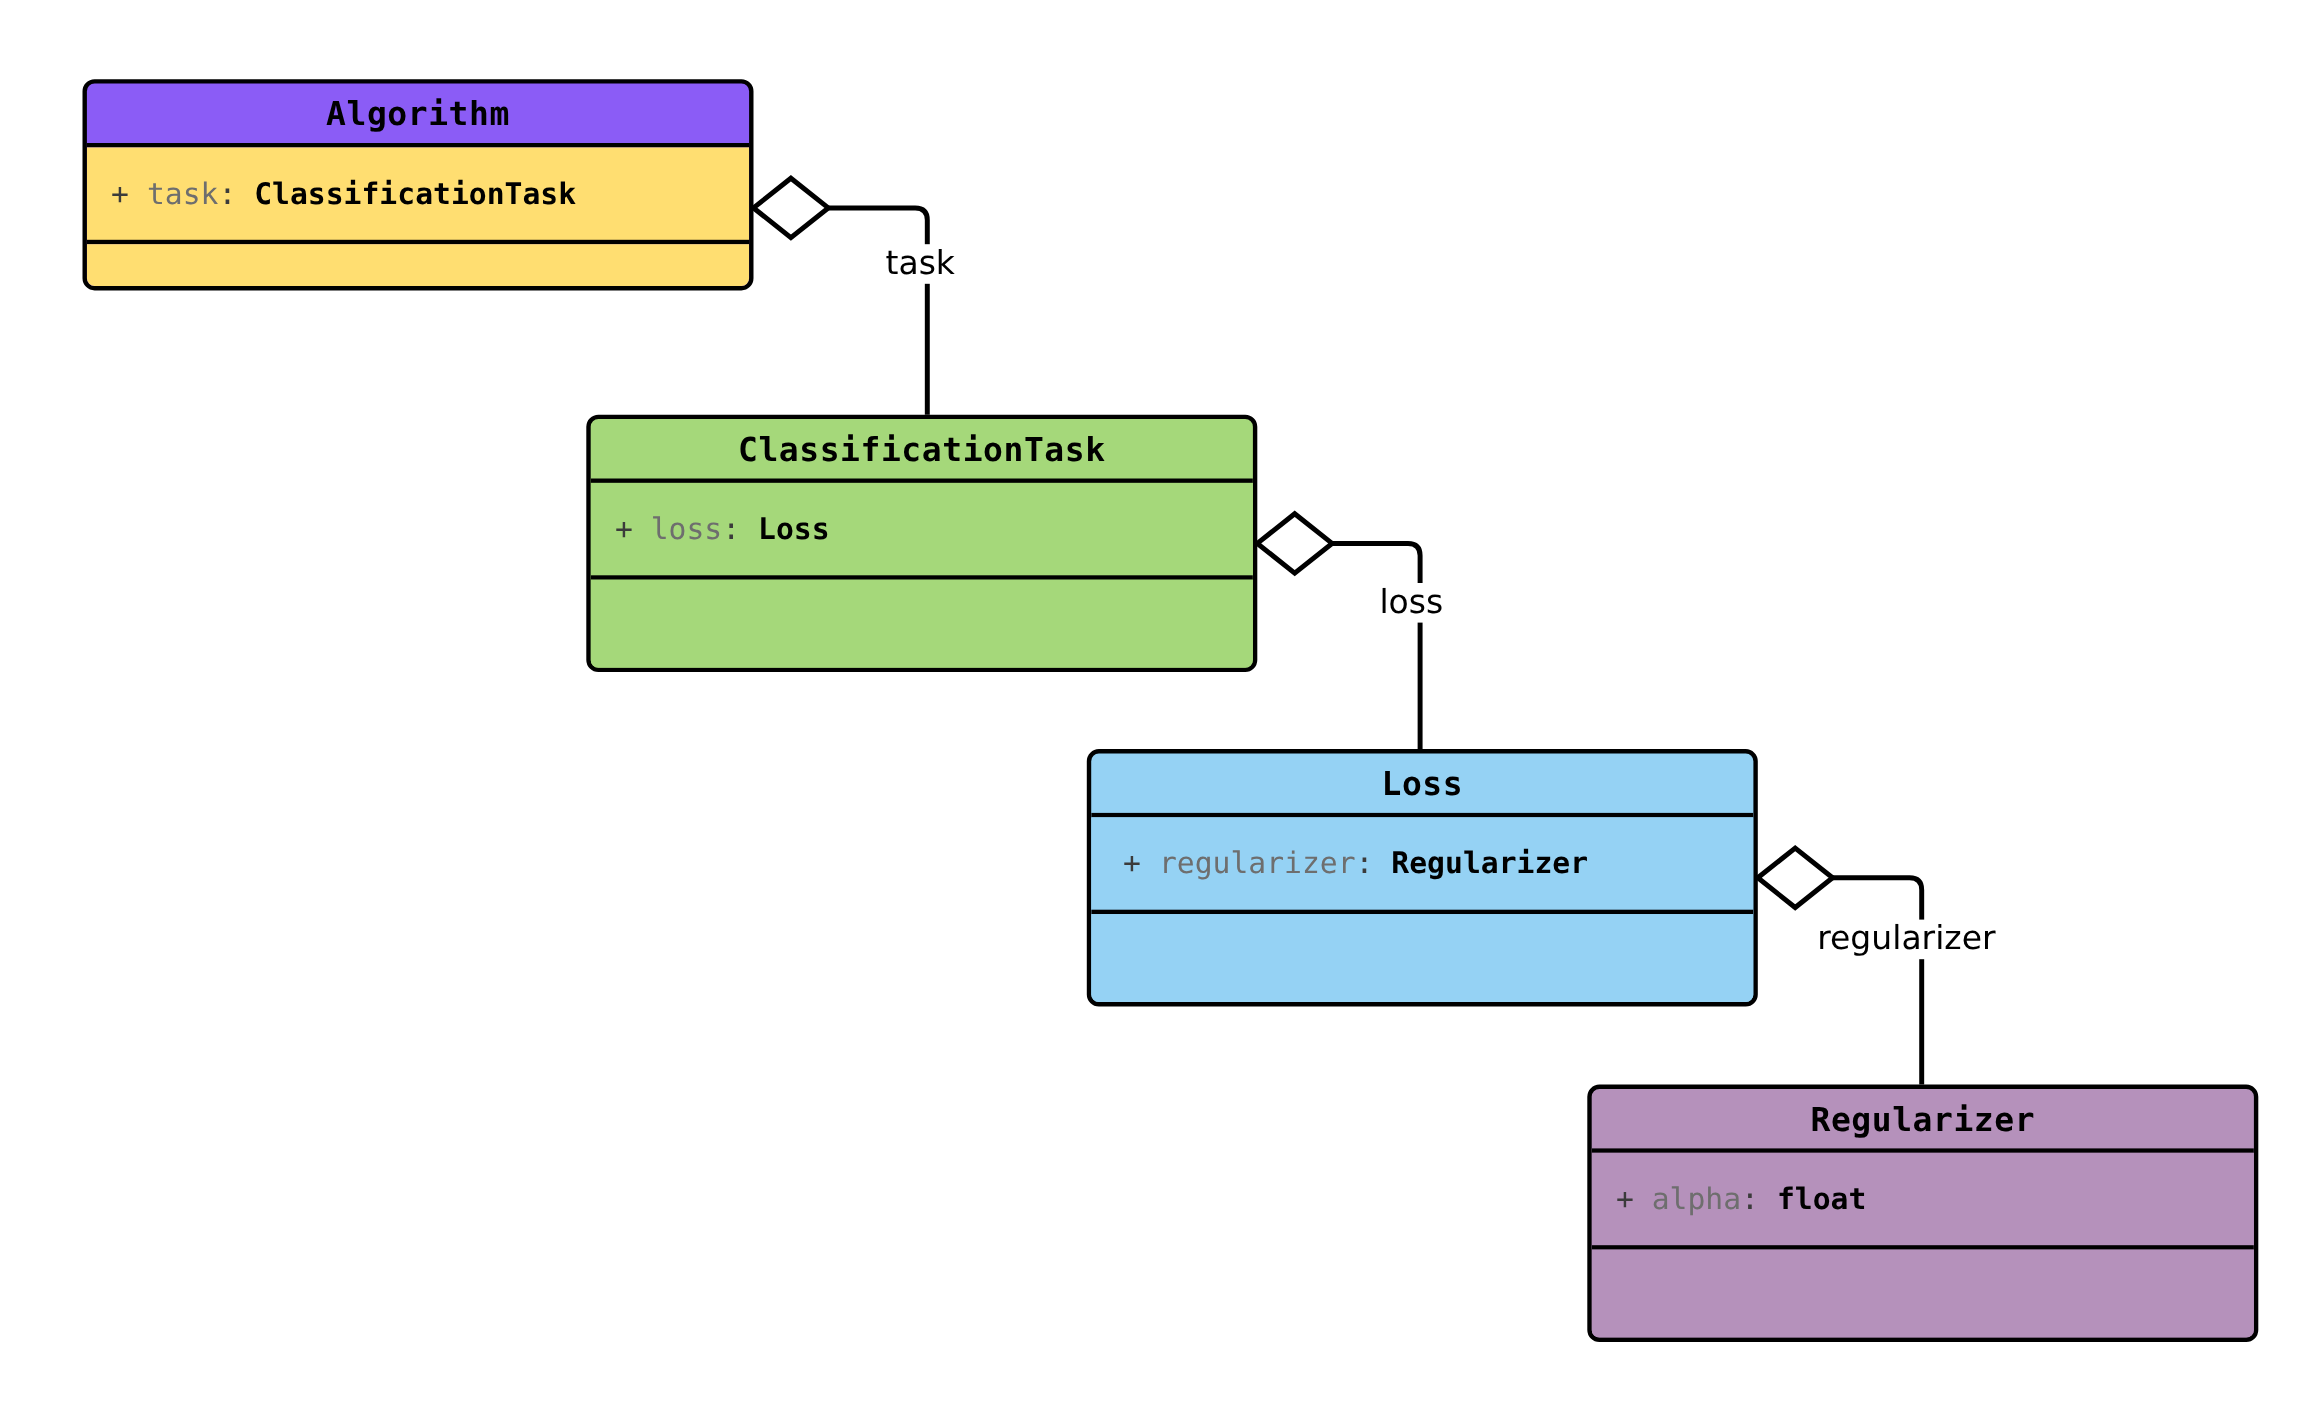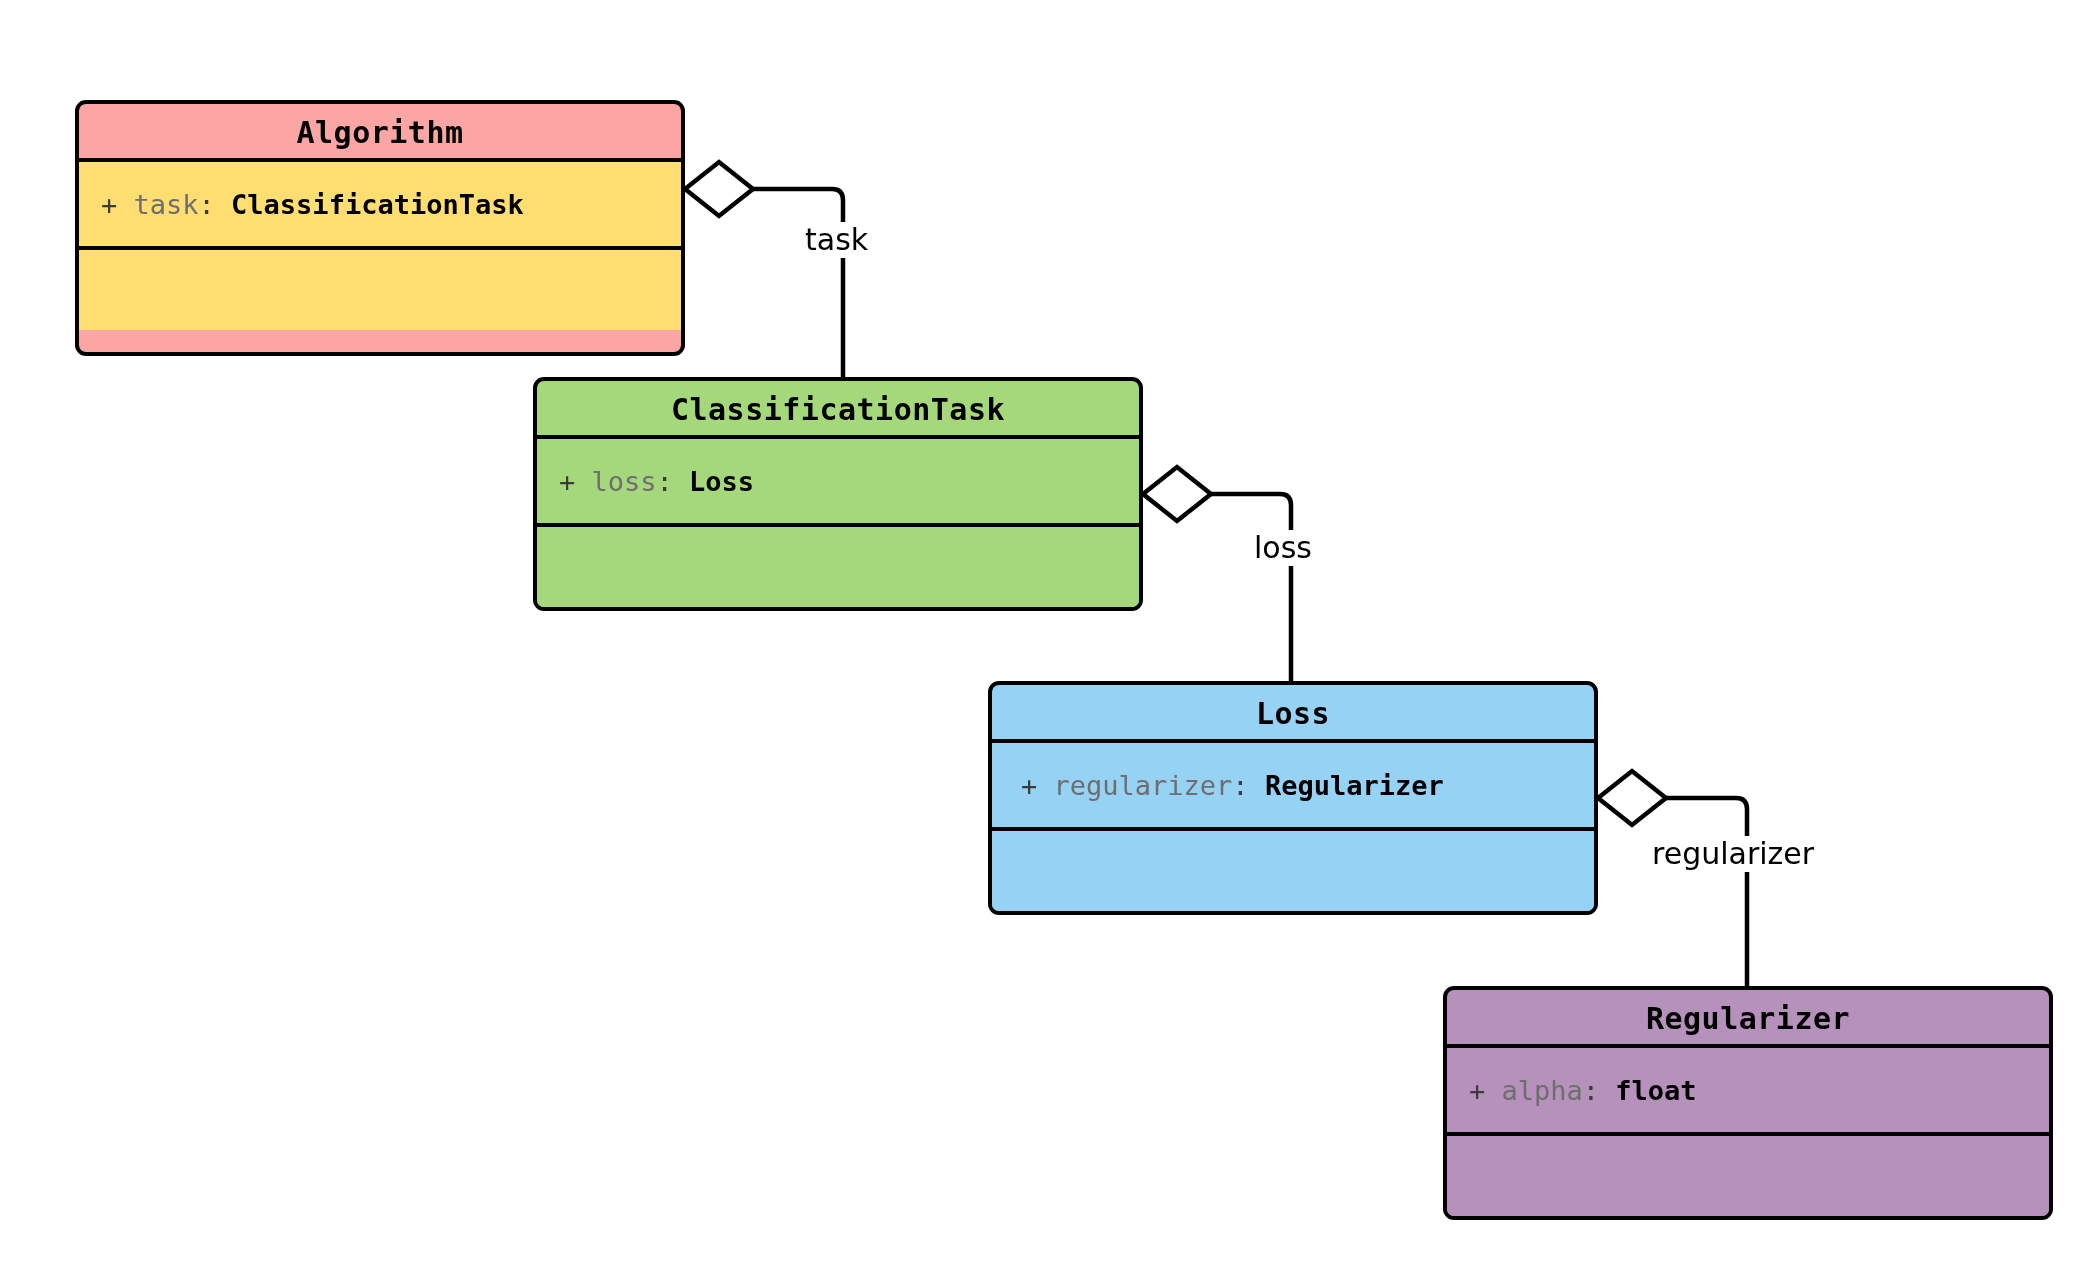--- a/index.html
+++ b/index.html
@@ -109,21 +109,21 @@
       <path d="M 1211 494 L 1280 494 Q 1291 494 1291 505 L 1291 681" fill="none" stroke="#000000" stroke-width="4.5" stroke-linecap="butt"></path>
       <polygon points="1143,494 1177,467 1211,494 1177,521" fill="#ffffff" stroke="#000000" stroke-width="4.5" stroke-linejoin="miter"></polygon>
     </g>
 
     <g>
       <path d="M 1666 798 L 1736 798 Q 1747 798 1747 809 L 1747 986" fill="none" stroke="#000000" stroke-width="4.5" stroke-linecap="butt"></path>
       <polygon points="1598,798 1632,771 1666,798 1632,825" fill="#ffffff" stroke="#000000" stroke-width="4.5" stroke-linejoin="miter"></polygon>
     </g>
   </svg>
 
-  <div class="uml-class" style="left:75px; top:72px; width:610px; height:256px; background:#fca5a5;margin-top:28px;">
+  <div class="uml-class" style="left:75px; top:72px; width:610px; height:192px; background:#8b5cf6;">
     <div class="uml-title">Algorithm</div>
     <div class="uml-attrs" style="background:#ffde71;">
       <div class="uml-attr-line">
         <span class="attr-vis">+</span><span>&nbsp;</span><span class="attr-name">task</span><span class="attr-colon">:</span><span>&nbsp;</span><span class="attr-type">ClassificationTask</span>
       </div>
     </div>
     <div class="uml-methods" style="background:#ffde71;"></div>
   </div>
 
   <div class="uml-class" style="left:533px; top:377px; width:610px; height:234px; background:#a5d87a;">

